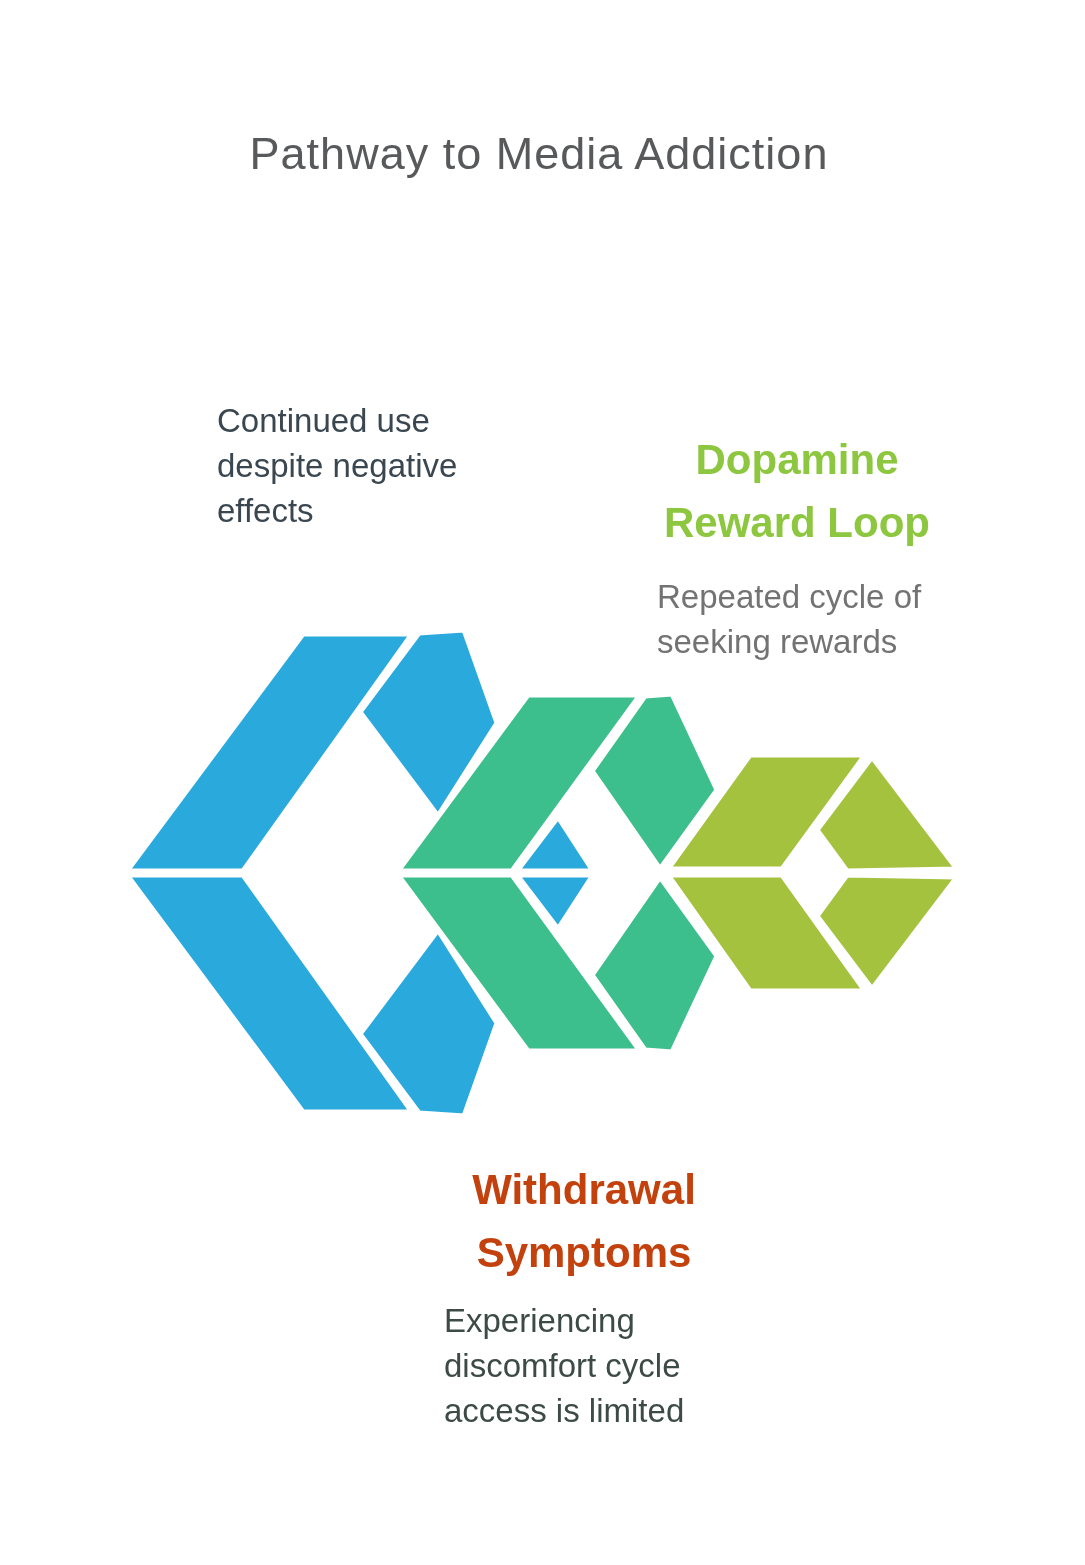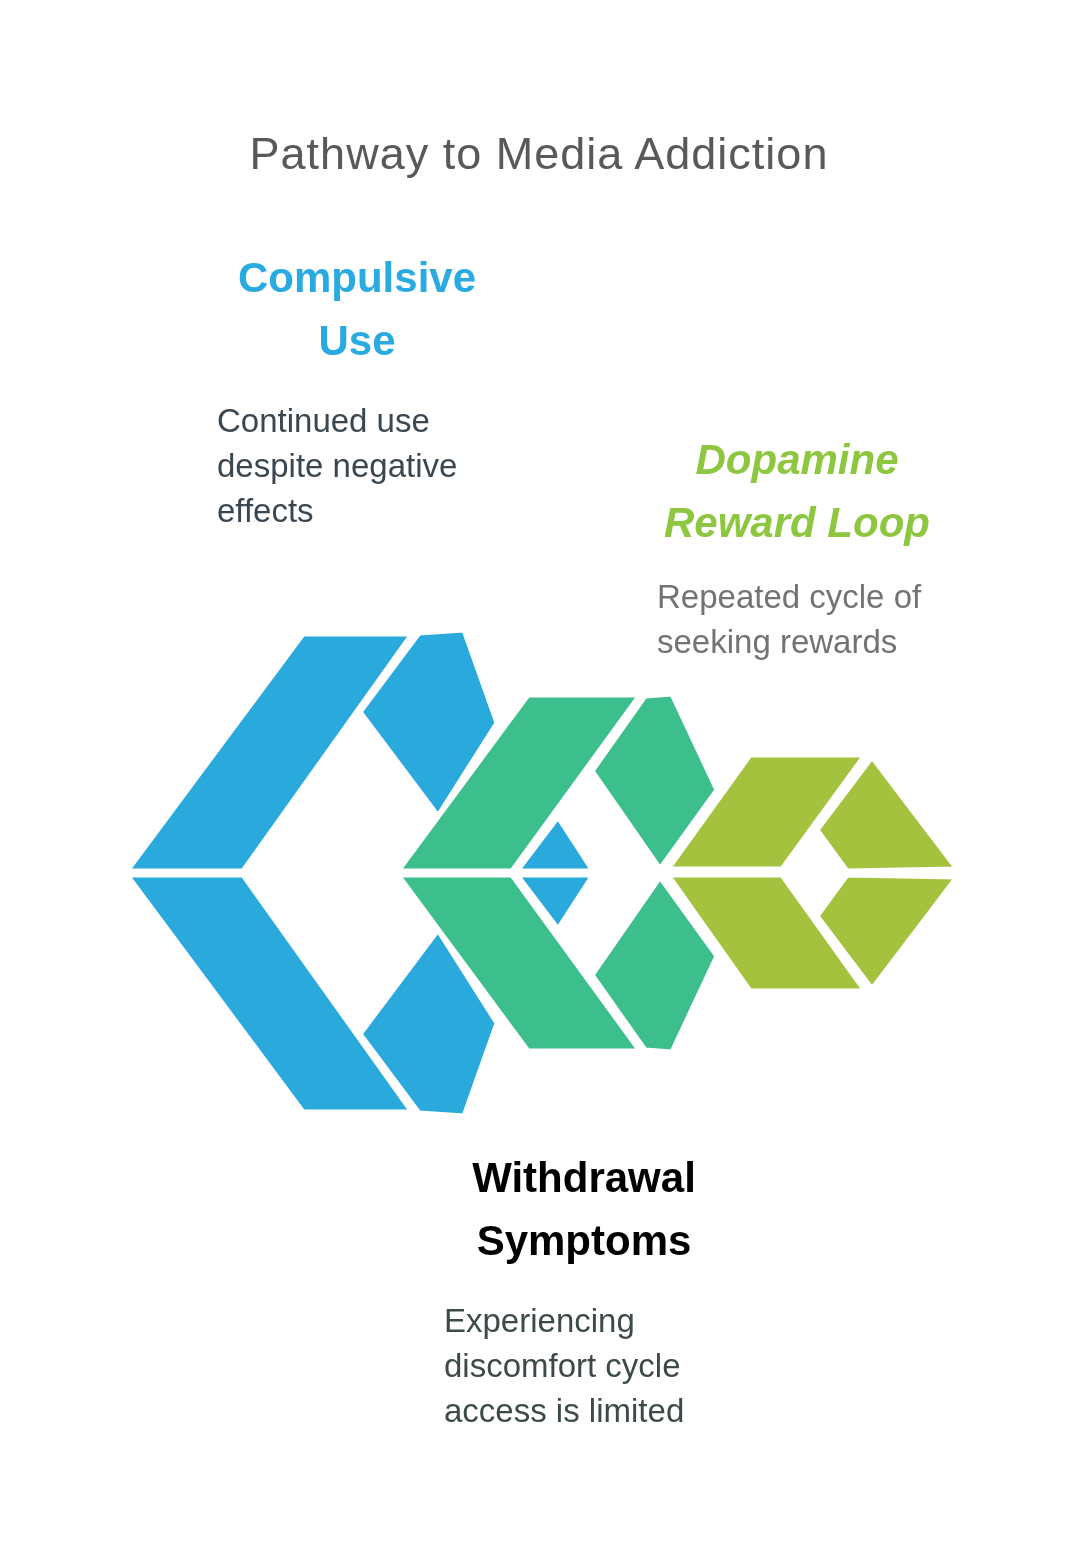--- a/index.html
+++ b/index.html
@@ -6,41 +6,40 @@
   #page{position:relative;width:1078px;height:1565px;background:#ffffff;overflow:hidden;
         font-family:"Liberation Sans", sans-serif;}
   #title{position:absolute;top:128px;left:0;width:100%;text-align:center;
          font-size:45px;font-weight:400;letter-spacing:1px;}
   .heading{position:absolute;width:320px;text-align:center;font-size:42px;font-weight:700;
            line-height:63px;}
   .desc{position:absolute;width:280px;text-align:left;font-size:33px;font-weight:400;
         line-height:45px;}
   #heading-1{left:197px;top:246px;}
   #desc-1{left:217px;top:398px;}
-  #heading-2{left:637px;top:428px;font-style:italic;}
+  #heading-2{left:637px;top:428px;}
   #desc-2{left:657px;top:574px;}
   #heading-3{left:424px;top:1146px;}
   #desc-3{left:444px;top:1298px;}
   #chevron-graphic{position:absolute;left:0;top:0;}
   #chevron-graphic polygon{stroke:#ffffff;stroke-width:5;stroke-linejoin:miter;}
 </style>
 </head>
 <body>
 
 <div id="page">
 
   <div id="title" style="color: rgb(88, 89, 91);">Pathway to Media Addiction</div>
 
-  <div id="heading-1" class="heading" style="color: rgb(41, 171, 226);">Compulsive Use</div>
   <div id="desc-1" class="desc" style="color: rgb(58, 71, 80);">Continued use despite negative effects</div>
 
   <div id="heading-2" class="heading" style="color: rgb(141, 198, 63);">Dopamine Reward Loop</div>
   <div id="desc-2" class="desc" style="color: #737373;">Repeated cycle of seeking rewards</div>
 
-  <div id="heading-3" class="heading" style="color: #000000;">Withdrawal Symptoms</div>
+  <div id="heading-3" class="heading" style="color: #c2410c; margin-top: 12px;">Withdrawal Symptoms</div>
   <div id="desc-3" class="desc" style="color: rgb(61, 75, 71);">Experiencing discomfort cycle access is limited</div>
 
   <svg id="chevron-graphic" width="1085" height="1565" viewBox="0 0 1085 1565" xmlns="http://www.w3.org/2000/svg">
 
     <g>
       <polygon points="127,871 303,634 412,634 243,871" style="fill: rgb(42, 169, 220);"></polygon>
       <polygon points="127,875 243,875 412,1112 303,1112" style="fill: rgb(42, 169, 220);"></polygon>
       <polygon points="419,633 464,630 497,723 438,816 360,712" style="fill: rgb(42, 169, 220);"></polygon>
       <polygon points="419,1113 464,1116 497,1023 438,930 360,1034" style="fill: rgb(42, 169, 220);"></polygon>
       <polygon points="517,871 558,817 593,871" style="fill: rgb(42, 169, 220);"></polygon>

